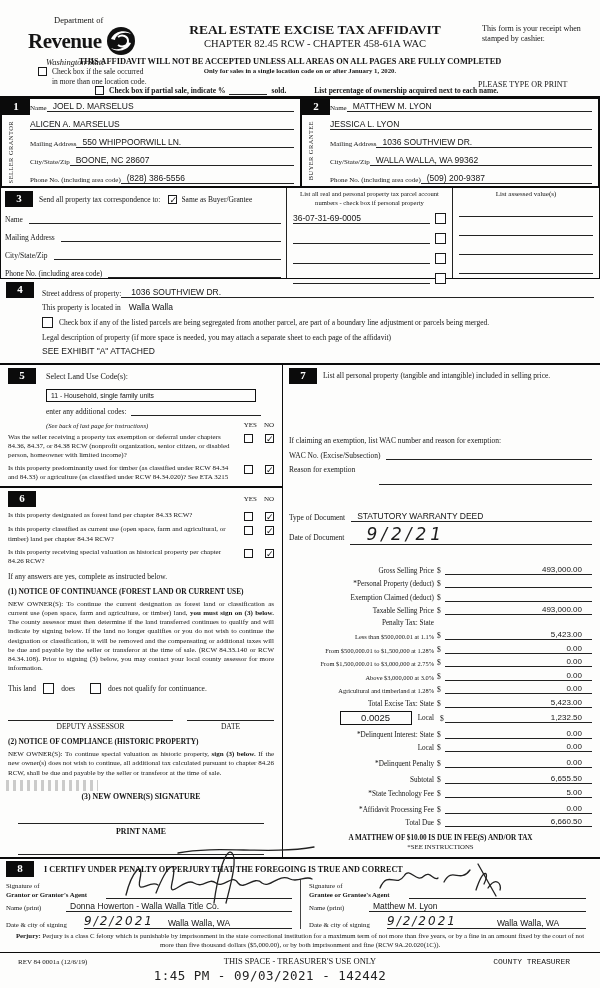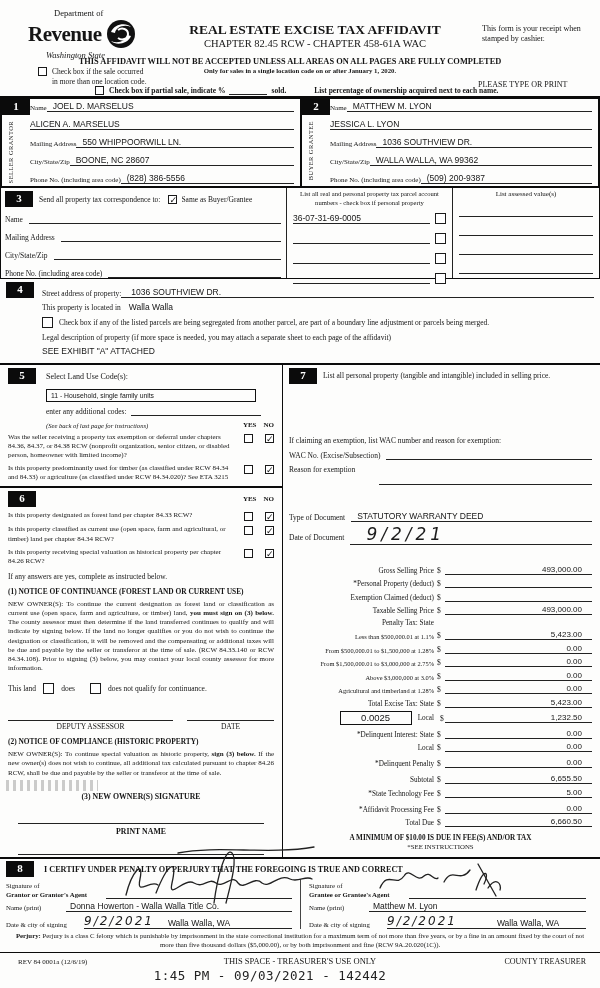--- a/index.html
+++ b/index.html
@@ -55,21 +55,21 @@
 
   
   .maincols { border-top:2.5px solid #0b0b0b; }
   .leftcol  { position:absolute; left:0; top:0; width:282px; height:494px; padding:3px 8px 0 8px; }
   .rightcol { position:absolute; left:282px; top:0; width:318px; height:494px;
               border-left:1.5px solid #0b0b0b; padding:3px 8px 0 6px; }
   .sec6bar { border-top:2.5px solid #0b0b0b; margin:4px -8px 3px -8px; }
   .q { display:flex; align-items:flex-start; margin-top:4px; }
   .qtext { flex:1; font-size:7px; line-height:1.3; padding-right:8px; }
   .qboxes { flex:0 0 30px; display:flex; justify-content:space-between; padding-top:1px; }
-  .yn { display:flex; justify-content:space-between; gap:7px; font-size:7px; font-weight:bold; padding-right:0px; }
+  .yn { display:flex; justify-content:space-between; gap:7px; font-size:7px; font-weight:normal; padding-right:0px; }
   .para { font-size:7px; line-height:1.32; text-align:justify; margin-top:3px; }
 
   
   .ex-row { display:flex; align-items:flex-end; margin-top:3.5px; }
   .ex-label { flex:0 0 148px; text-align:right; font-size:7.2px; padding-right:3px; }
   .ex-label.sm2 { font-size:6.4px; }
   .ex-dollar { flex:0 0 8px; font-size:7.5px; }
   .ex-value { flex:1; border-bottom:1px solid #222; text-align:right; font-size:8px;
               padding-right:10px; min-height:10px; font-family:"Liberation Sans",sans-serif; }
   .ratebox { border:1.5px solid #111; width:72px; height:14px; text-align:center;
@@ -88,21 +88,21 @@
 
   .sig-svg { position:absolute; pointer-events:none; }
   .smudge { position:absolute; width:92px; height:11px; opacity:0.5; filter:blur(0.7px);
             background:repeating-linear-gradient(90deg,#9a9a9a 0 3px, transparent 3px 7px); }
 </style>
 </head>
 <body>
 
 <div class="page">
 
-  <div class="abs" style="left:28px; top:8px;">
+  <div class="abs" style="left:28px; top:15px;">
     <div class="lg-dept" style="padding-left:26px;">Department of</div>
     <div style="display:flex; align-items:center;">
       <span class="lg-rev">Revenue</span>
       <svg width="34" height="32" viewBox="0 0 34 32" style="margin-left:2px;">
         <circle cx="17" cy="16" r="14" fill="#111"></circle>
         <path d="M7,14 C10,6 22,4 27,9 C20,6 12,9 11,15 Z" fill="#fff"></path>
         <path d="M27,18 C24,26 12,28 7,23 C14,26 22,23 23,17 Z" fill="#fff"></path>
         <path d="M14,12 C18,9 24,11 24,16 C24,21 18,23 14,20" fill="none" stroke="#fff" stroke-width="2"></path>
       </svg>
     </div>
@@ -493,21 +493,21 @@
           <span class="ex-label">*Affidavit Processing Fee</span>
         <span class="ex-dollar">$</span>
         <span class="ex-value">0.00</span>
         </div>
       <div class="ex-row">
           <span class="ex-label">Total Due</span>
         <span class="ex-dollar">$</span>
         <span class="ex-value">6,660.50</span>
         </div>
 
-      <div class="ctr b" style="margin-top:7px; font-size:7.2px;">A MINIMUM OF $10.00 IS DUE IN FEE(S) AND/OR TAX</div>
+      <div class="ctr b" style="margin-top:7px; font-size:7.2px;">A MATTHEW OF $10.00 IS DUE IN FEE(S) AND/OR TAX</div>
       <div class="ctr" style="margin-top:1px; font-size:6.8px;">*SEE INSTRUCTIONS</div>
     </div>
   </div>
 
   <div class="abs sec8" style="left:0; top:857px; width:600px; height:72px;">
     <div class="frow" style="align-items:center;">
       <span class="badge" style="margin-right:10px;">8</span>
       <span class="b" style="font-size:8.2px;">I CERTIFY UNDER PENALTY OF PERJURY THAT THE FOREGOING IS TRUE AND CORRECT</span>
     </div>
     <div class="s8cols" style="margin-top:2px;">
@@ -553,21 +553,21 @@
   </div>
 
   <div class="abs ctr" style="left:10px; top:931px; width:580px; font-size:6.8px; line-height:1.35;">
     <span class="b">Perjury:</span> <span>Perjury is a class C felony which is punishable by imprisonment in the state correctional institution for a maximum term of not more than five years, or by a fine in an amount fixed by the court of not more than five thousand dollars ($5,000.00), or by both imprisonment and fine (RCW 9A.20.020(1C)).</span>
   </div>
 
   <div class="abs footer-rule" style="left:0; top:952px; width:600px;"></div>
   <div class="abs" style="left:0; top:956px; width:600px; display:flex; align-items:baseline;">
     <span style="flex:0 0 160px; padding-left:18px; font-size:7px;">REV 84 0001a (12/6/19)</span>
     <span class="ctr" style="flex:1; font-size:8.5px;">THIS SPACE - TREASURER'S USE ONLY</span>
-    <span style="flex:0 0 160px; text-align:right; padding-right:14px; font-size:8px;">COUNTY TREASURER</span>
+    <span style="flex:0 0 160px; text-align:right; padding-right:30px; font-size:8px;font-family:Liberation Mono, monospace;">COUNTY TREASURER</span>
   </div>
   <div class="abs ctr stamp" style="left:0; top:968px; width:540px;">1:45 PM - 09/03/2021 - 142442</div>
 
   <svg class="sig-svg" style="left:118px; top:843px;" width="200" height="62" viewBox="0 0 200 62">
     <g fill="none" stroke="#222" stroke-width="1.3" stroke-linecap="round">
       <path d="M8,52 C14,28 26,16 22,36 C18,54 32,36 40,42"></path>
       <path d="M38,50 C50,20 60,14 54,40 C50,58 66,34 76,40 C86,46 90,34 98,40 C106,46 114,30 120,40 C126,48 136,32 144,40 C152,46 160,30 172,36 C180,40 188,32 194,36"></path>
       <path d="M96,60 C100,30 108,4 114,10 C120,16 112,44 108,60"></path>
       <path d="M60,10 C100,2 150,12 196,4"></path>
     </g>

